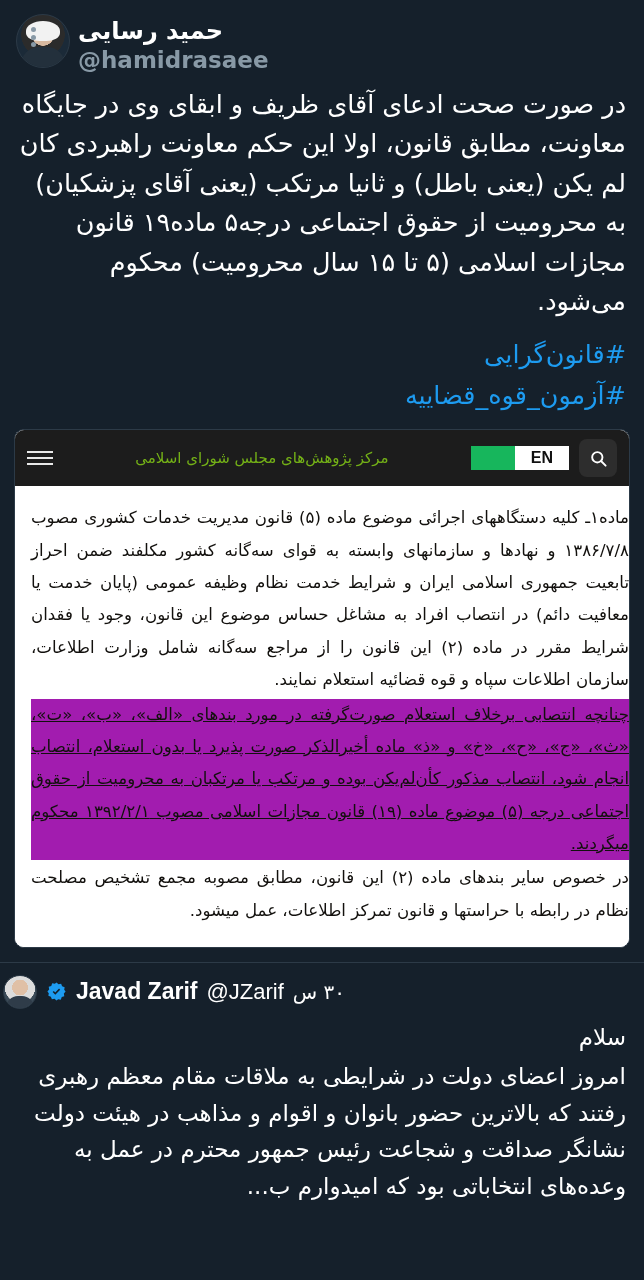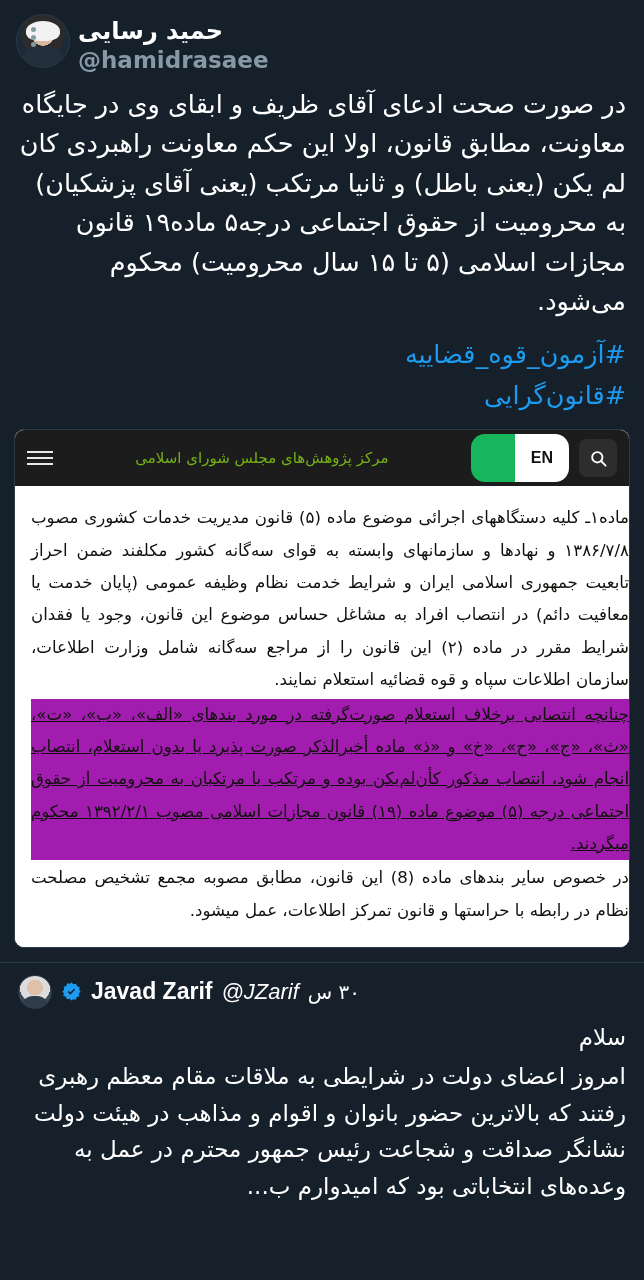--- a/index.html
+++ b/index.html
@@ -133,22 +133,22 @@
     width: 38px; height: 38px;
     border-radius: 8px;
     background: #2d2d2d;
     display: flex; align-items: center; justify-content: center;
     color: #ffffff;
     flex: 0 0 auto;
     cursor: pointer;
   }
   .lang-toggle {
     display: flex;
-    height: 48px;
-    border-radius: 14px;
+    height: 24px;
+    border-radius: 0;
     overflow: hidden;
     flex: 0 0 auto;
     text-align: right;
   }
   .lang-toggle .en {
     background: #ffffff;
     color: #111;
     font-size: 16px;
     font-weight: bold;
     padding: 0 16px;
@@ -193,21 +193,21 @@
   .doc-text .hl {
     background: #a21caf;
     display: block;
     text-decoration: underline;
   }
 
   
   .quote {
     margin-top: 14px;
     border-top: 1px solid #2c3a47;
-    padding: 12px 18px 0 18px;
+    padding: 12px 18px 0 3px;
   }
   .quote-header {
     display: flex;
     flex-direction: row-reverse;
     align-items: center;
     justify-content: flex-start;
     gap: 9px;
   }
   .q-avatar {
     width: 34px; height: 34px; border-radius: 50%;
@@ -230,21 +230,20 @@
   .verified {
     width: 21px; height: 21px; flex: 0 0 21px;
     color: #1d9bf0;
     display: flex; align-items: center; justify-content: center;
   }
   .q-handle {
     font-size: 22px;
     color: #ffffff;
     direction: ltr;
     font-family: "Liberation Sans", sans-serif;
-    font-style: italic;
   }
   .q-time {
     font-size: 20px;
     color: #ffffff;
   }
   .quote-body {
     padding: 10px 0 0 0;
     font-size: 23px;
     line-height: 1.6;
     text-align: right;
@@ -266,22 +265,22 @@
   </div>
   <div class="more-btn">
     <i></i>
       <i></i>
       <i></i>
   </div>
 
   <div class="tweet-body">در صورت صحت ادعای آقای ظریف و ابقای وی در جایگاه معاونت، مطابق قانون، اولا این حکم معاونت راهبردی کان لم یکن (یعنی باطل) و ثانیا مرتکب (یعنی آقای پزشکیان) به محرومیت از حقوق اجتماعی درجه۵ ماده۱۹ قانون مجازات اسلامی (۵ تا ۱۵ سال محرومیت) محکوم می‌شود.</div>
 
   <div class="hashtags">
+    <div>#قانون‌گرایی</div>
     <div>#آزمون_قوه_قضاییه</div>
-    <div>#قانون‌گرایی</div>
   </div>
 
   <div class="doc-card">
     <div class="doc-toolbar">
       <div class="search-icon-btn">
         <svg width="19" height="19" viewBox="0 0 24 24" fill="none" stroke="currentColor" stroke-width="2.4">
           <circle cx="10.5" cy="10.5" r="6.5"></circle>
           <line x1="15.5" y1="15.5" x2="21" y2="21" stroke-linecap="round"></line>
         </svg>
       </div>
@@ -292,21 +291,21 @@
       <div class="doc-toolbar-title">مرکز پژوهش‌های مجلس شورای اسلامی</div>
       <div class="hamburger">
         <i></i>
           <i></i>
           <i></i>
       </div>
     </div>
     <div class="doc-text">
       <p>ماده۱ـ کلیه دستگاههای اجرائی موضوع ماده (۵) قانون مدیریت خدمات کشوری مصوب ۱۳۸۶/۷/۸ و نهادها و سازمانهای وابسته به قوای سه‌گانه کشور مکلفند ضمن احراز تابعیت جمهوری اسلامی ایران و شرایط خدمت نظام وظیفه عمومی (پایان خدمت یا معافیت دائم) در انتصاب افراد به مشاغل حساس موضوع این قانون، وجود یا فقدان شرایط مقرر در ماده (۲) این قانون را از مراجع سه‌گانه شامل وزارت اطلاعات، سازمان اطلاعات سپاه و قوه قضائیه استعلام نمایند.</p>
       <p class="hl">چنانچه انتصابی برخلاف استعلام صورت‌گرفته  در مورد بندهای «الف»، «ب»، «ت»، «ث»، «ج»، «ح»، «خ» و «ذ» ماده أخیرالذکر صورت پذیرد یا بدون استعلام، انتصاب انجام شود، انتصاب مذکور کأن‌لم‌یکن بوده و مرتکب یا مرتکبان به محرومیت از حقوق اجتماعی درجه (۵) موضوع ماده (۱۹) قانون مجازات اسلامی مصوب ۱۳۹۲/۲/۱ محکوم میگردند.</p>
-      <p>در خصوص سایر بندهای ماده (8) این قانون، مطابق مصوبه مجمع تشخیص مصلحت نظام در رابطه با حراستها و قانون تمرکز اطلاعات، عمل میشود.</p>
+      <p>در خصوص سایر بندهای ماده (۲) این قانون، مطابق مصوبه مجمع تشخیص مصلحت نظام در رابطه با حراستها و قانون تمرکز اطلاعات، عمل میشود.</p>
     </div>
   </div>
 
   <div class="quote">
     <div class="quote-header">
       <div class="q-avatar"></div>
       <div class="verified">
         <svg width="21" height="21" viewBox="0 0 24 24" fill="currentColor">
           <path d="M12 1.6l2.3 2.0 3.0-.5 1.1 2.9 2.9 1.1-.5 3.0L22.4 12l-2.0 2.3.5 3.0-2.9 1.1-1.1 2.9-3.0-.5L12 22.4l-2.3-2.0-3.0.5-1.1-2.9-2.9-1.1.5-3.0L1.6 12l2.0-2.3-.5-3.0 2.9-1.1L7.1 2.7l3.0.5z"></path>
           <path d="M10.6 15.6l-3.0-3.0 1.3-1.3 1.7 1.7 4.3-4.3 1.3 1.3z" fill="#15202b"></path>

